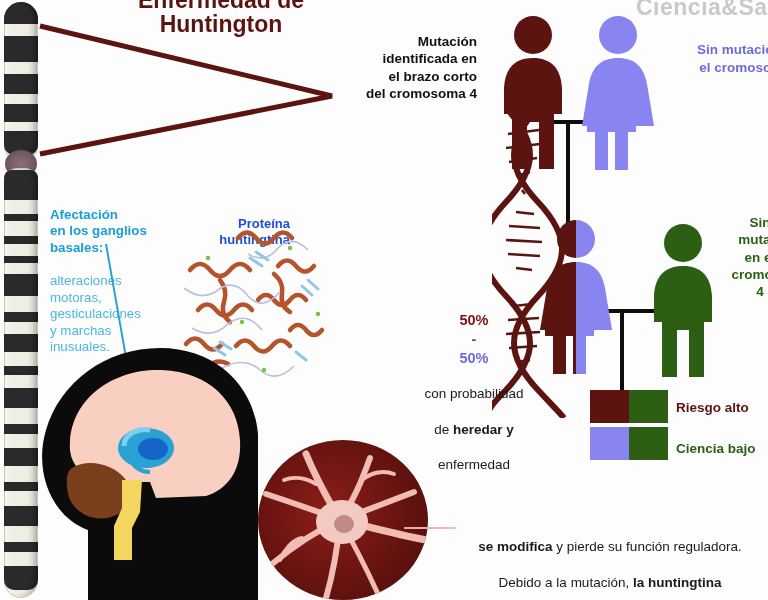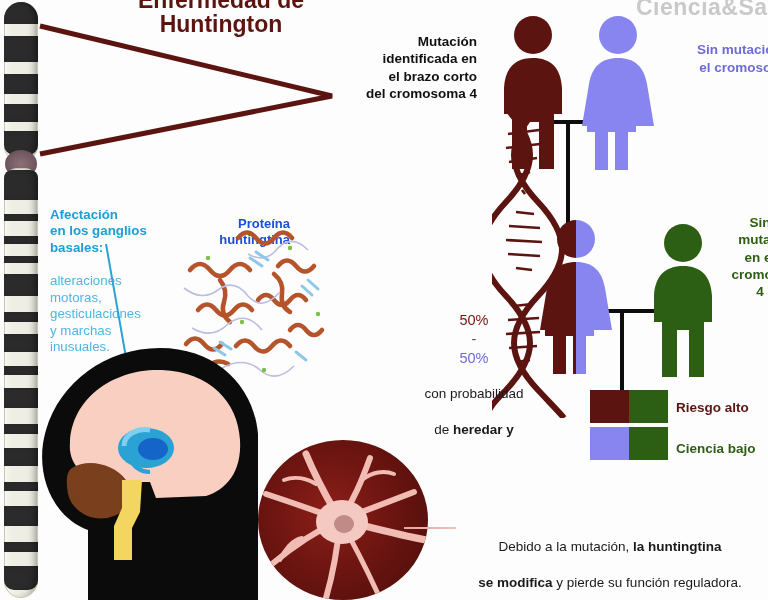--- a/index.html
+++ b/index.html
@@ -108,21 +108,21 @@
     white-space: pre-line;
   }
   .txt-prob {
     top: 275px; left: 398px; width: 152px;
     text-align: center;
     font-size: 13.5px;
     line-height: 1.3;
     color: #1a1a1a;
     white-space: pre-line;
   }
-  .pct-row { font-weight: normal; font-size: 14.5px; }
+  .pct-row { font-weight: bold; font-size: 14.5px; }
   .pct-a { color: #7b1410; }
   .pct-b { color: #6e6bd8; }
   .pct-dash { color: #555; }
   .txt-bottom {
     top: 520px; left: 452px; width: 316px;
     text-align: center;
     font-size: 13.5px;
     line-height: 1.34;
     color: #1a1a1a;
     white-space: pre-line;
@@ -341,20 +341,21 @@
   </svg>
 
   <div class="abs txt-prob">
     <div class="pct-row">
       <span class="pct-a">50%</span>
       <span class="pct-dash">-</span>
       <span class="pct-b">50%</span>
     </div>
     <div>con probabilidad</div>
     <div><span>de </span><b>heredar y</b></div>
+    <div>enfermedad</div>
   </div>
 
   <div class="abs legend-sq">
     <div class="legend-cell lc-tl"></div>
     <div class="legend-cell lc-tr"></div>
     <div class="legend-cell lc-bl"></div>
     <div class="legend-cell lc-br"></div>
   </div>
   <div class="abs legend-lbl ll-alto">Riesgo alto</div>
   <div class="abs legend-lbl ll-bajo">Ciencia bajo</div>
@@ -385,19 +386,19 @@
         <path d="M104,40 C114,32 126,30 136,34" stroke-width="4"></path>
         <path d="M44,98 C34,100 26,110 22,120" stroke-width="4"></path>
       </g>
       <ellipse cx="84" cy="82" rx="26" ry="22" fill="#f3c9c2"></ellipse>
       <ellipse cx="86" cy="84" rx="10" ry="9" fill="#c08a86"></ellipse>
     </svg>
   </div>
   <div class="abs leader"></div>
 
   <div class="abs txt-bottom">
+    <div><b>se modifica</b><span> y pierde su función reguladora.</span></div>
     <div><span>Debido a la mutación, </span><b>la huntingtina</b></div>
-    <div><b>se modifica</b><span> y pierde su función reguladora.</span></div>
     
     
   </div>
 
 </div>
 
 </body></html>

